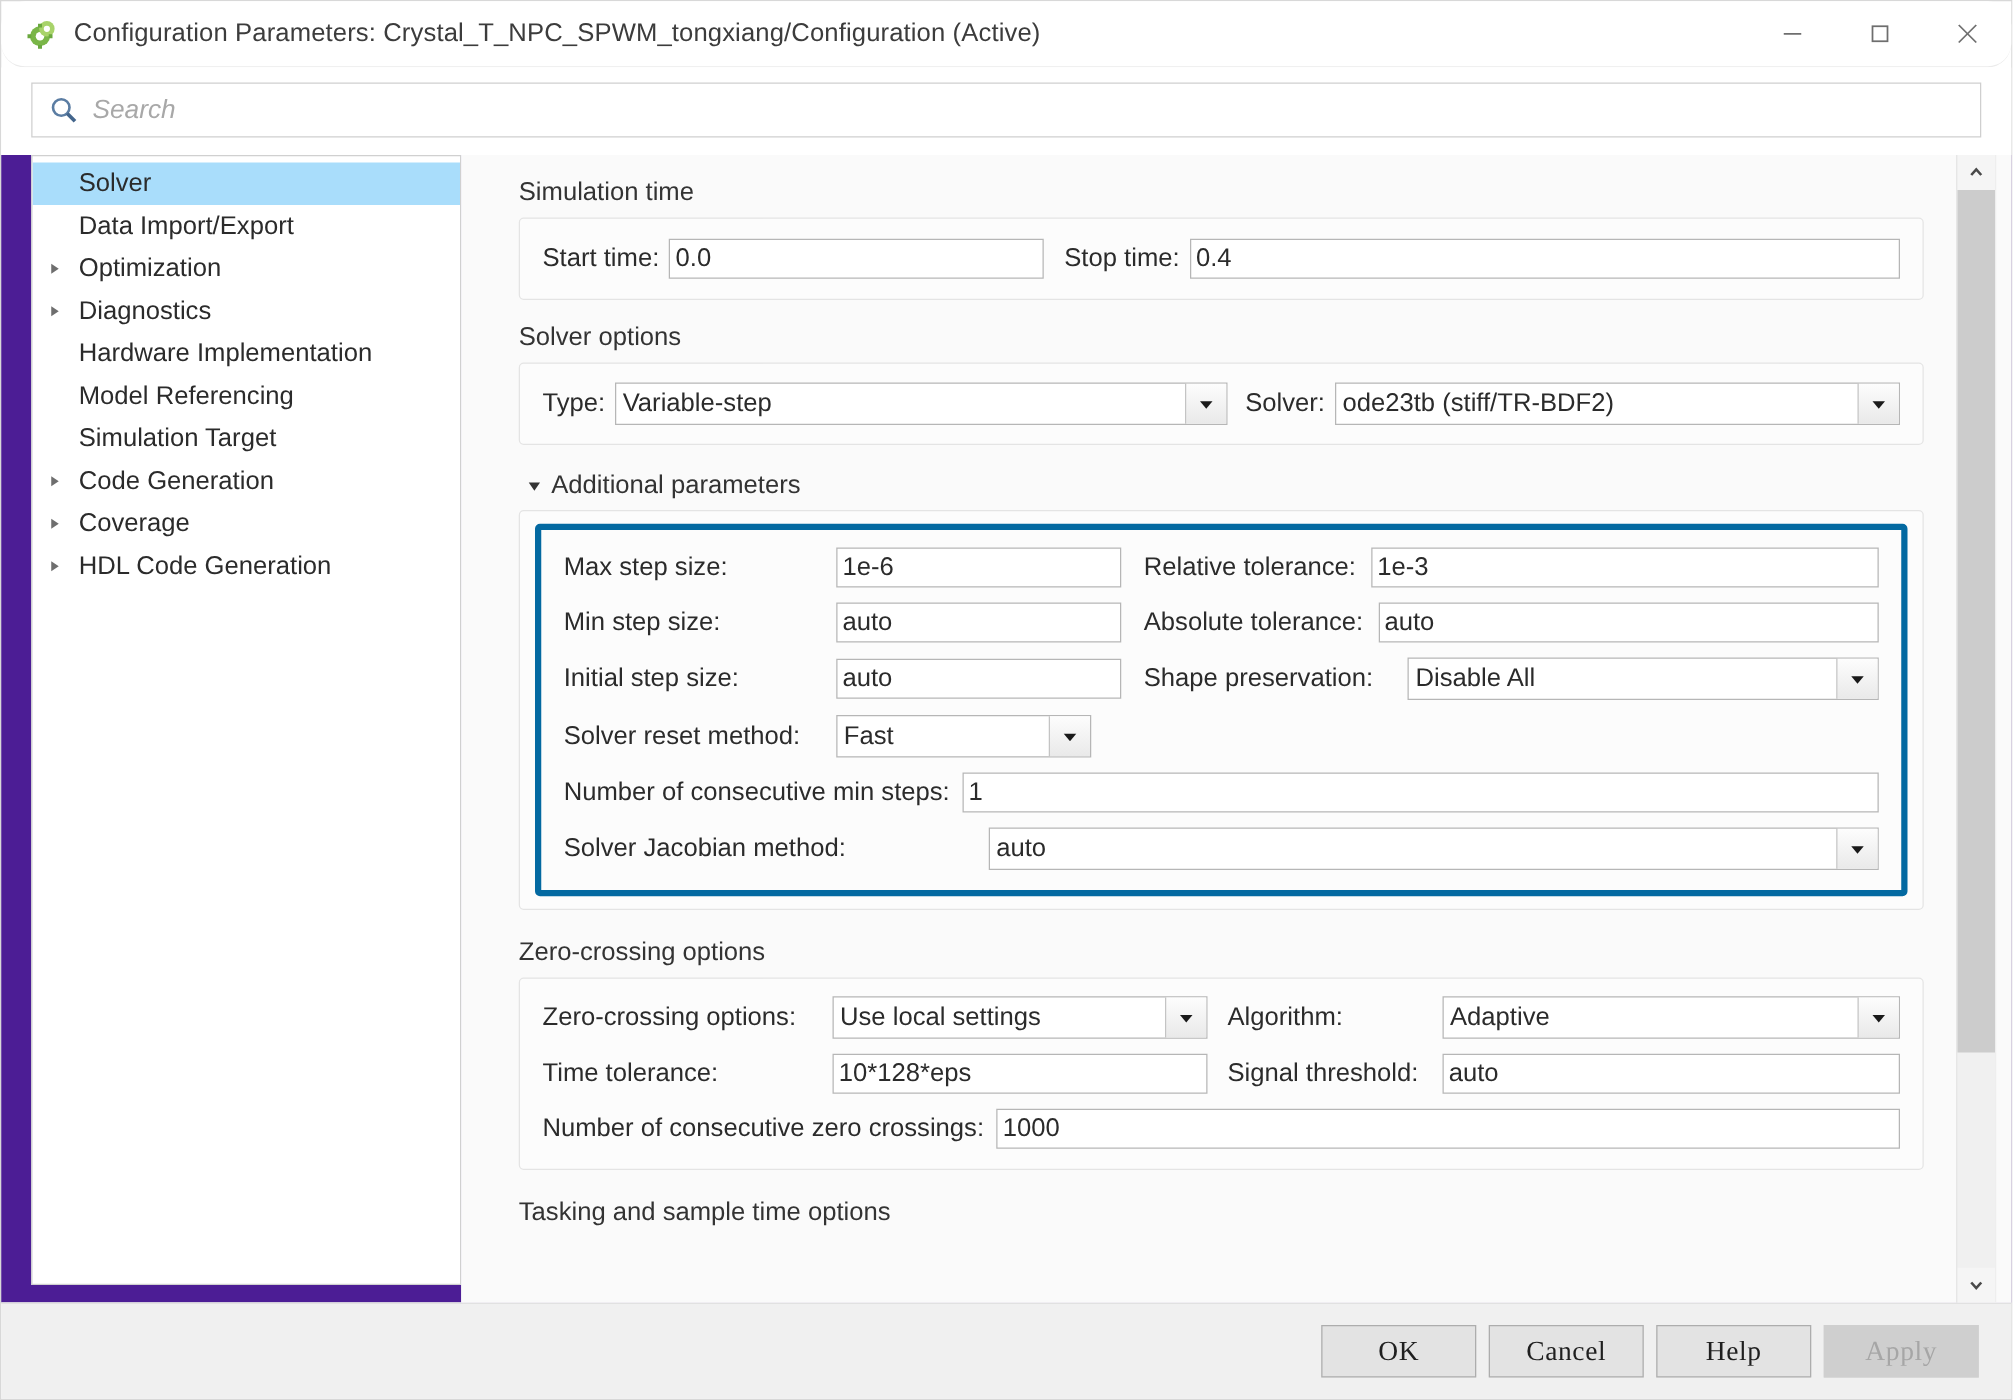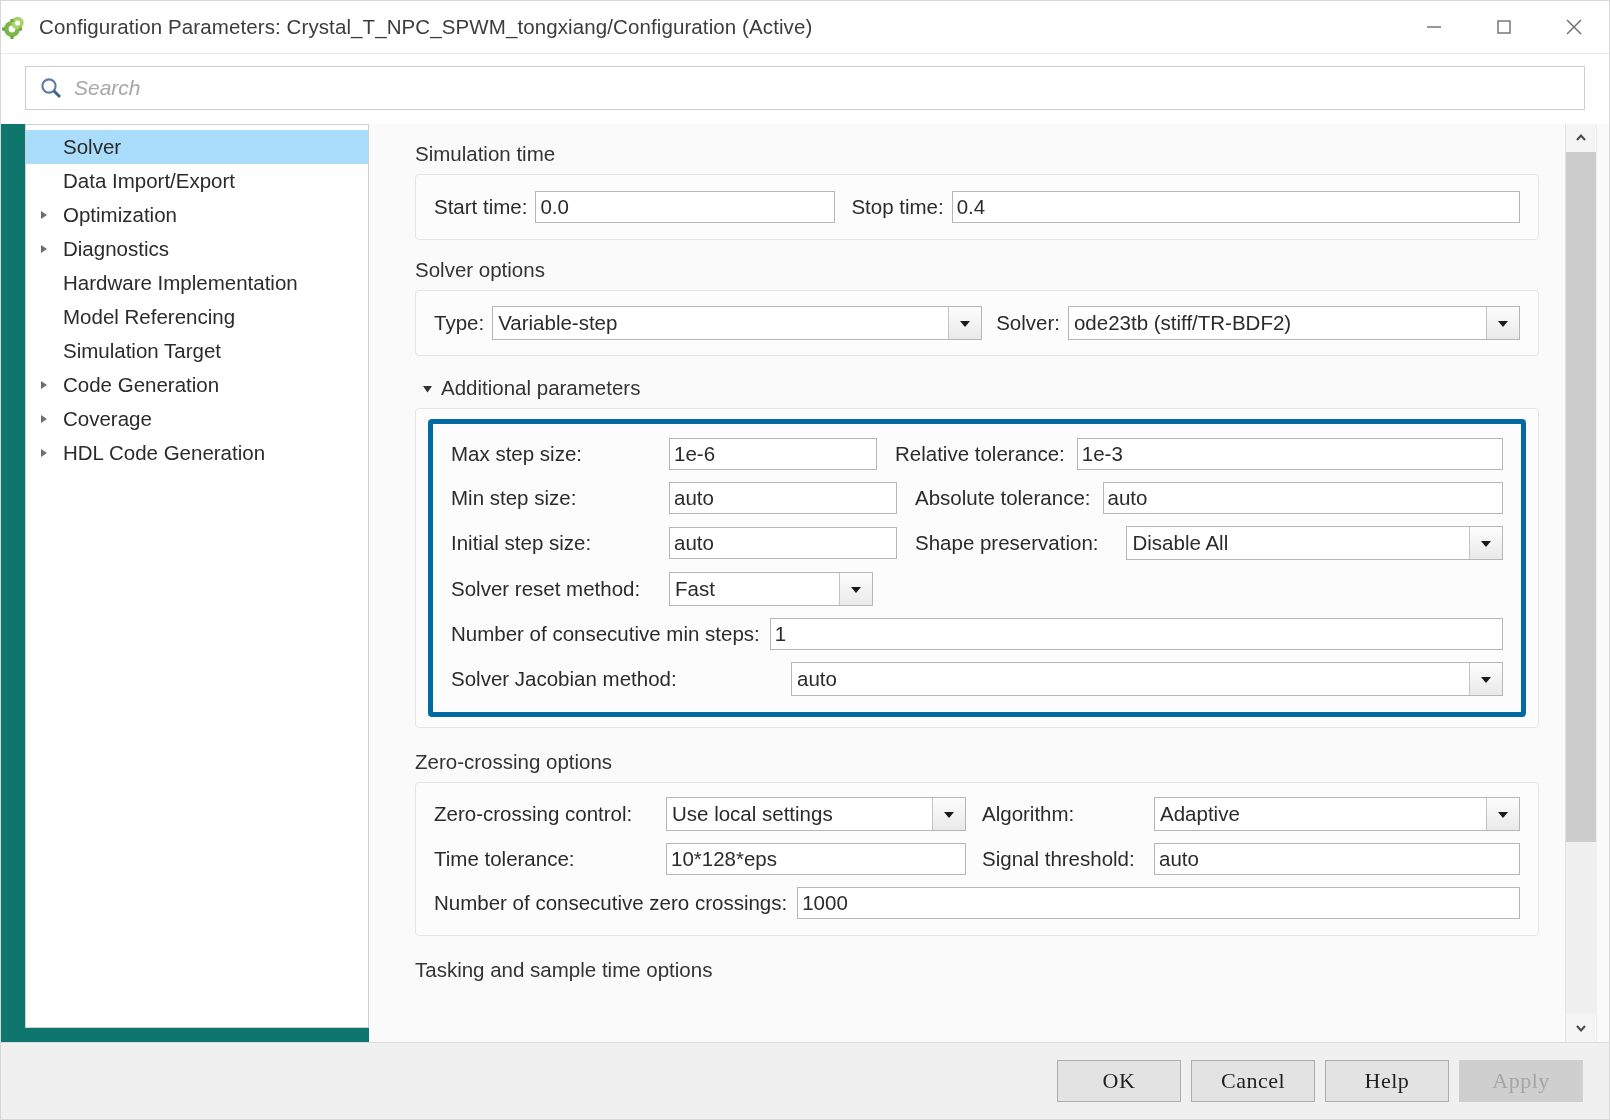--- a/index.html
+++ b/index.html
@@ -28,20 +28,22 @@
   }
 
   
   .titlebar {
     height: 52px;
     min-height: 52px;
     display: flex;
     align-items: center;
     background: #ffffff;
     border-bottom: 1px solid #ebebeb;
+    padding-left: 20px;
+    border-radius: 19px;
   }
   .app-icon {
     width: 26px;
     height: 26px;
     position: relative;
     margin-right: 12px;
     flex: 0 0 auto;
   }
   .app-icon svg { display: block; }
   .title-text {
@@ -101,21 +103,21 @@
     font-style: italic;
     opacity: 1;
   }
 
   
   .body-split {
     flex: 1;
     display: flex;
     min-height: 0;
     padding: 0 0 0 24px;
-    background: #0f766e;
+    background: #4c1d95;
   }
 
   
   .tree {
     width: 342px;
     min-width: 342px;
     border: 1px solid #d0d0d0;
     background: #ffffff;
     margin-bottom: 14px;
     padding-top: 5px;
@@ -514,21 +516,21 @@
                 </svg>
             </span>
             <span>Additional parameters</span>
           </div>
 
           <div class="group outer-shell">
             <div class="group inner" style="padding:14px 18px 16px 18px;">
 
               <div class="row">
                 <span class="lbl" style="width:218px;">Max step size:</span>
-                <span class="field" style="width:208px;">1e-6</span>
+                <span class="field" style="width:228px;">1e-6</span>
                 <span class="lbl" style="margin-left:18px;">Relative tolerance:</span>
                 <span class="field" style="flex:1;margin-left:12px;">1e-3</span>
               </div>
 
               <div class="row">
                 <span class="lbl" style="width:218px;">Min step size:</span>
                 <span class="field" style="width:228px;">auto</span>
                 <span class="lbl" style="margin-left:18px;">Absolute tolerance:</span>
                 <span class="field" style="flex:1;margin-left:12px;">auto</span>
               </div>
@@ -576,21 +578,21 @@
                 </span>
               </div>
 
             </div>
           </div>
 
           <div class="section-title" style="margin-top:22px;">Zero-crossing options</div>
           <div class="group" style="padding:14px 18px 16px 18px;">
 
             <div class="row">
-              <span class="lbl" style="width:232px;">Zero-crossing control:</span>
+              <span class="lbl" style="width:232px;">Zero-crossing options:</span>
               <span class="combo" style="width:300px;">
                 <span class="val">Use local settings</span>
                 <span class="arrow">
                   <svg width="14" height="14" viewBox="0 0 14 14">
                       <polygon points="2,5 12,5 7,11" fill="#1a1a1a"></polygon>
                     </svg>
                 </span>
               </span>
               <span class="lbl" style="margin-left:16px;width:172px;">Algorithm:</span>
               <span class="combo" style="flex:1;">

